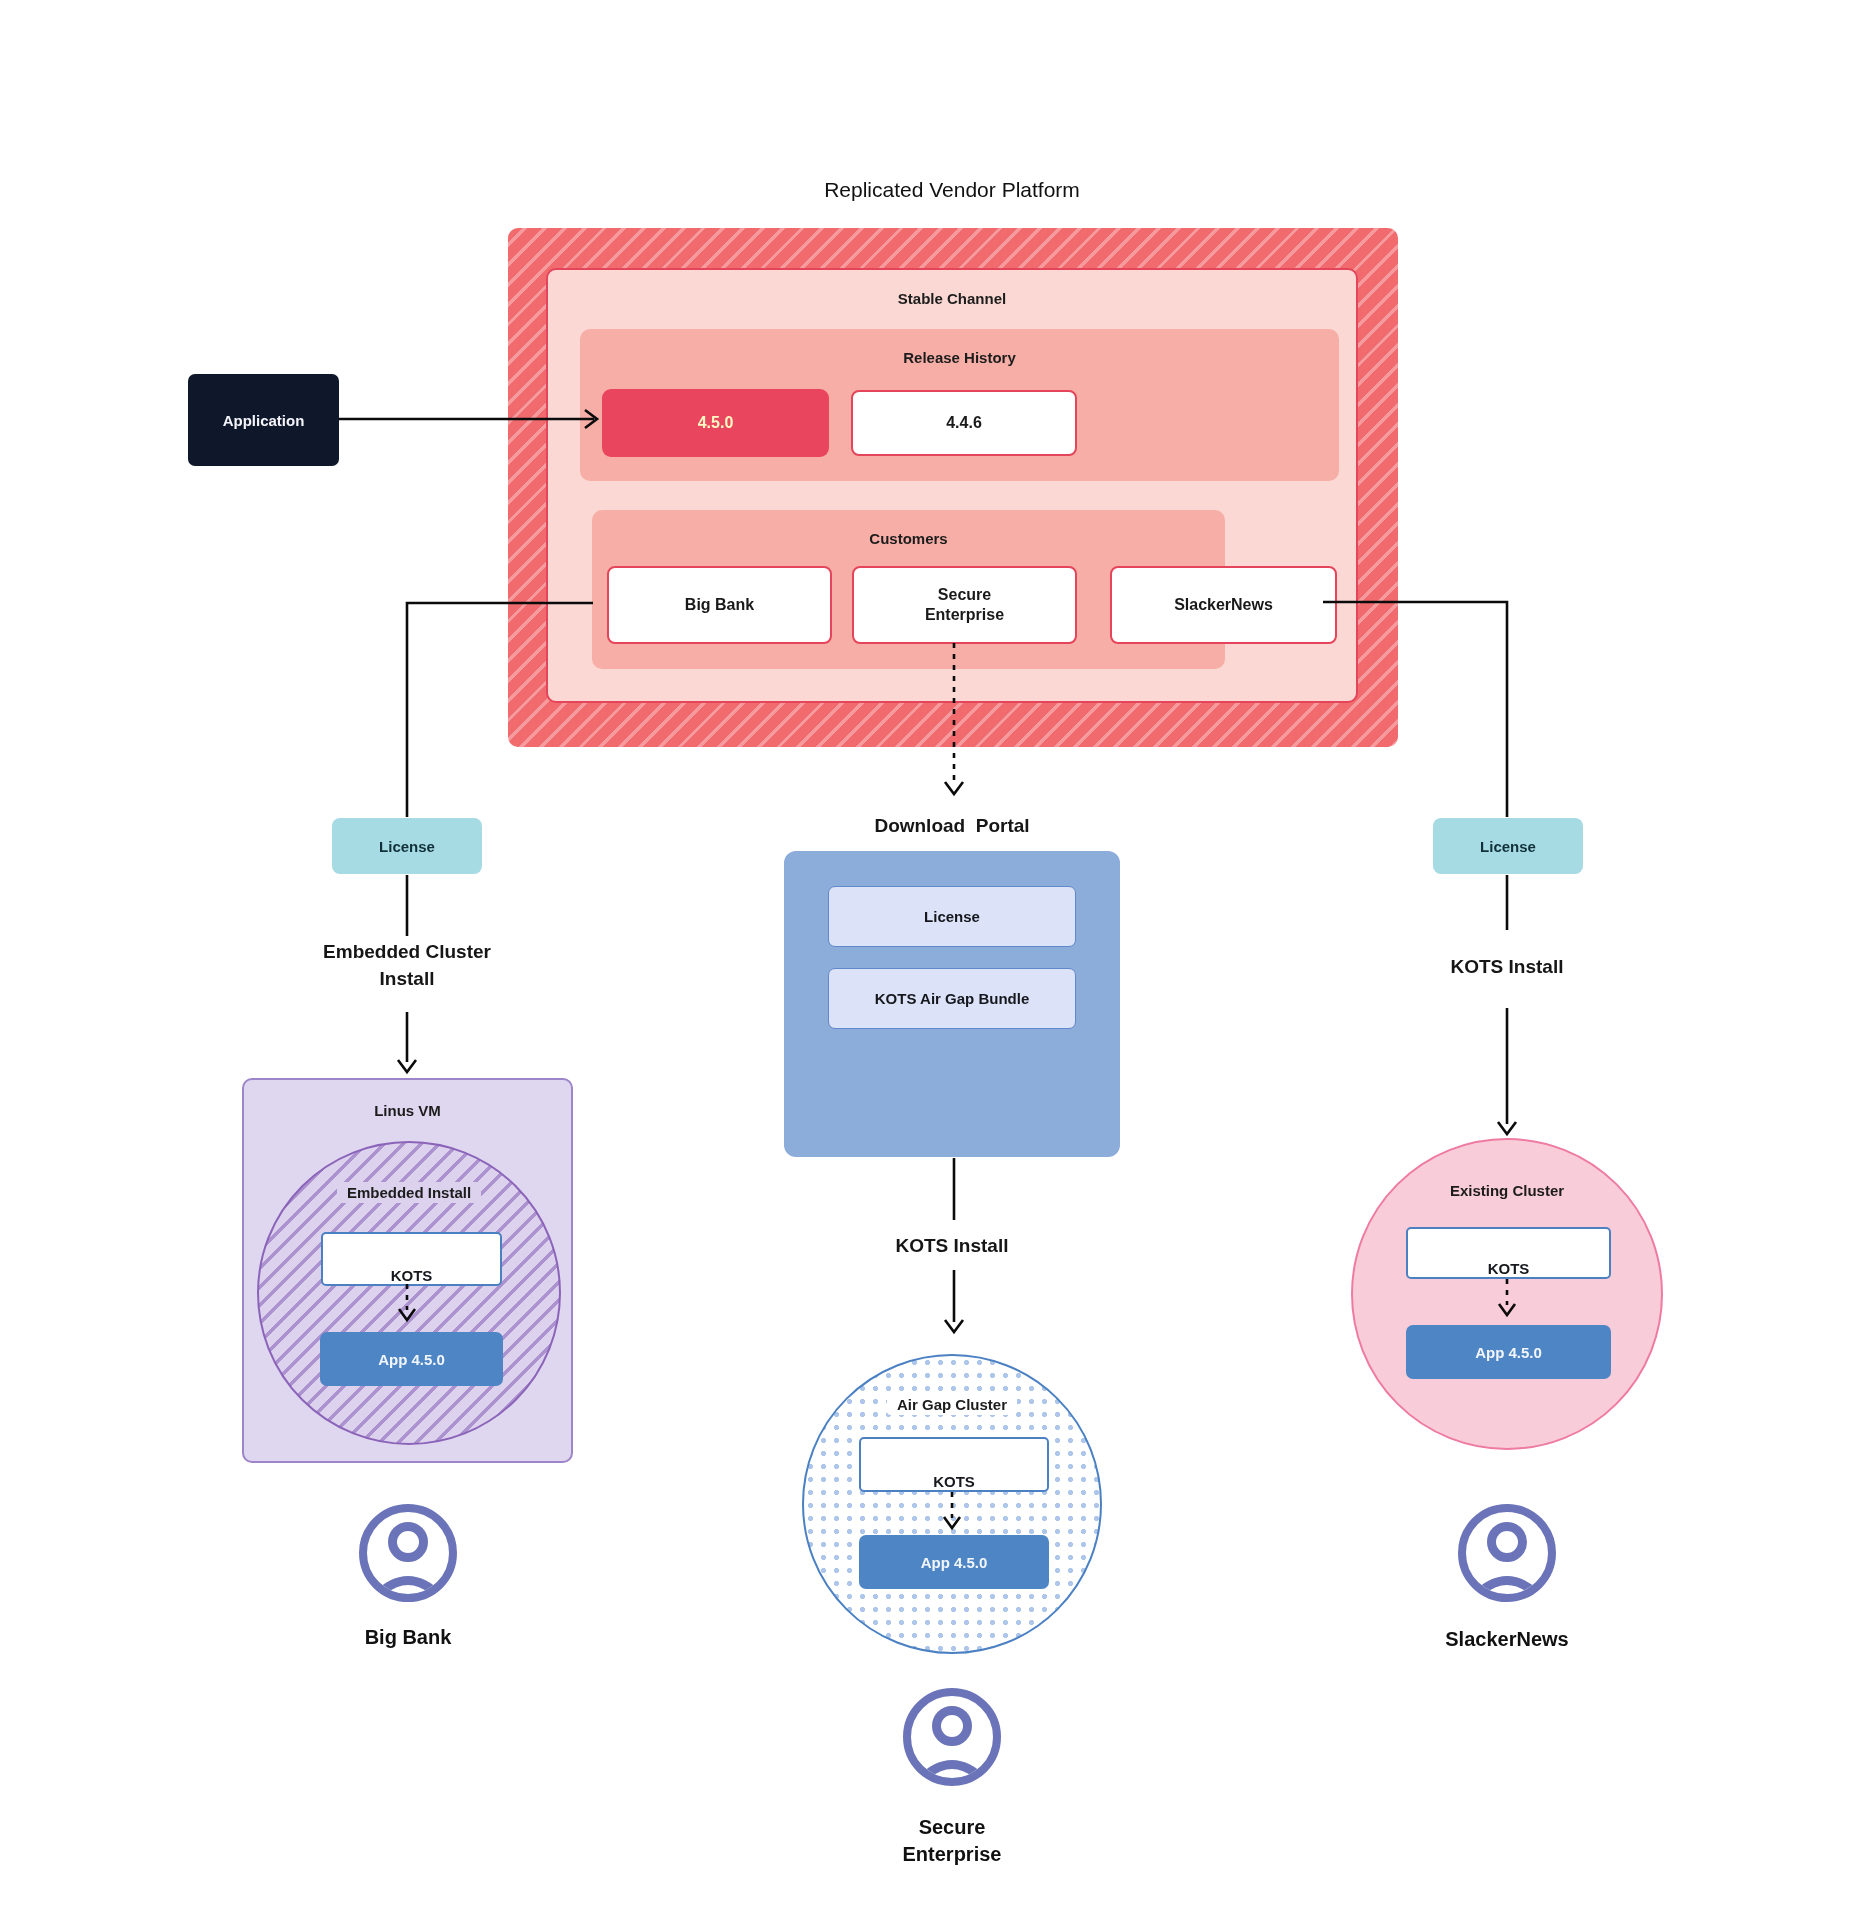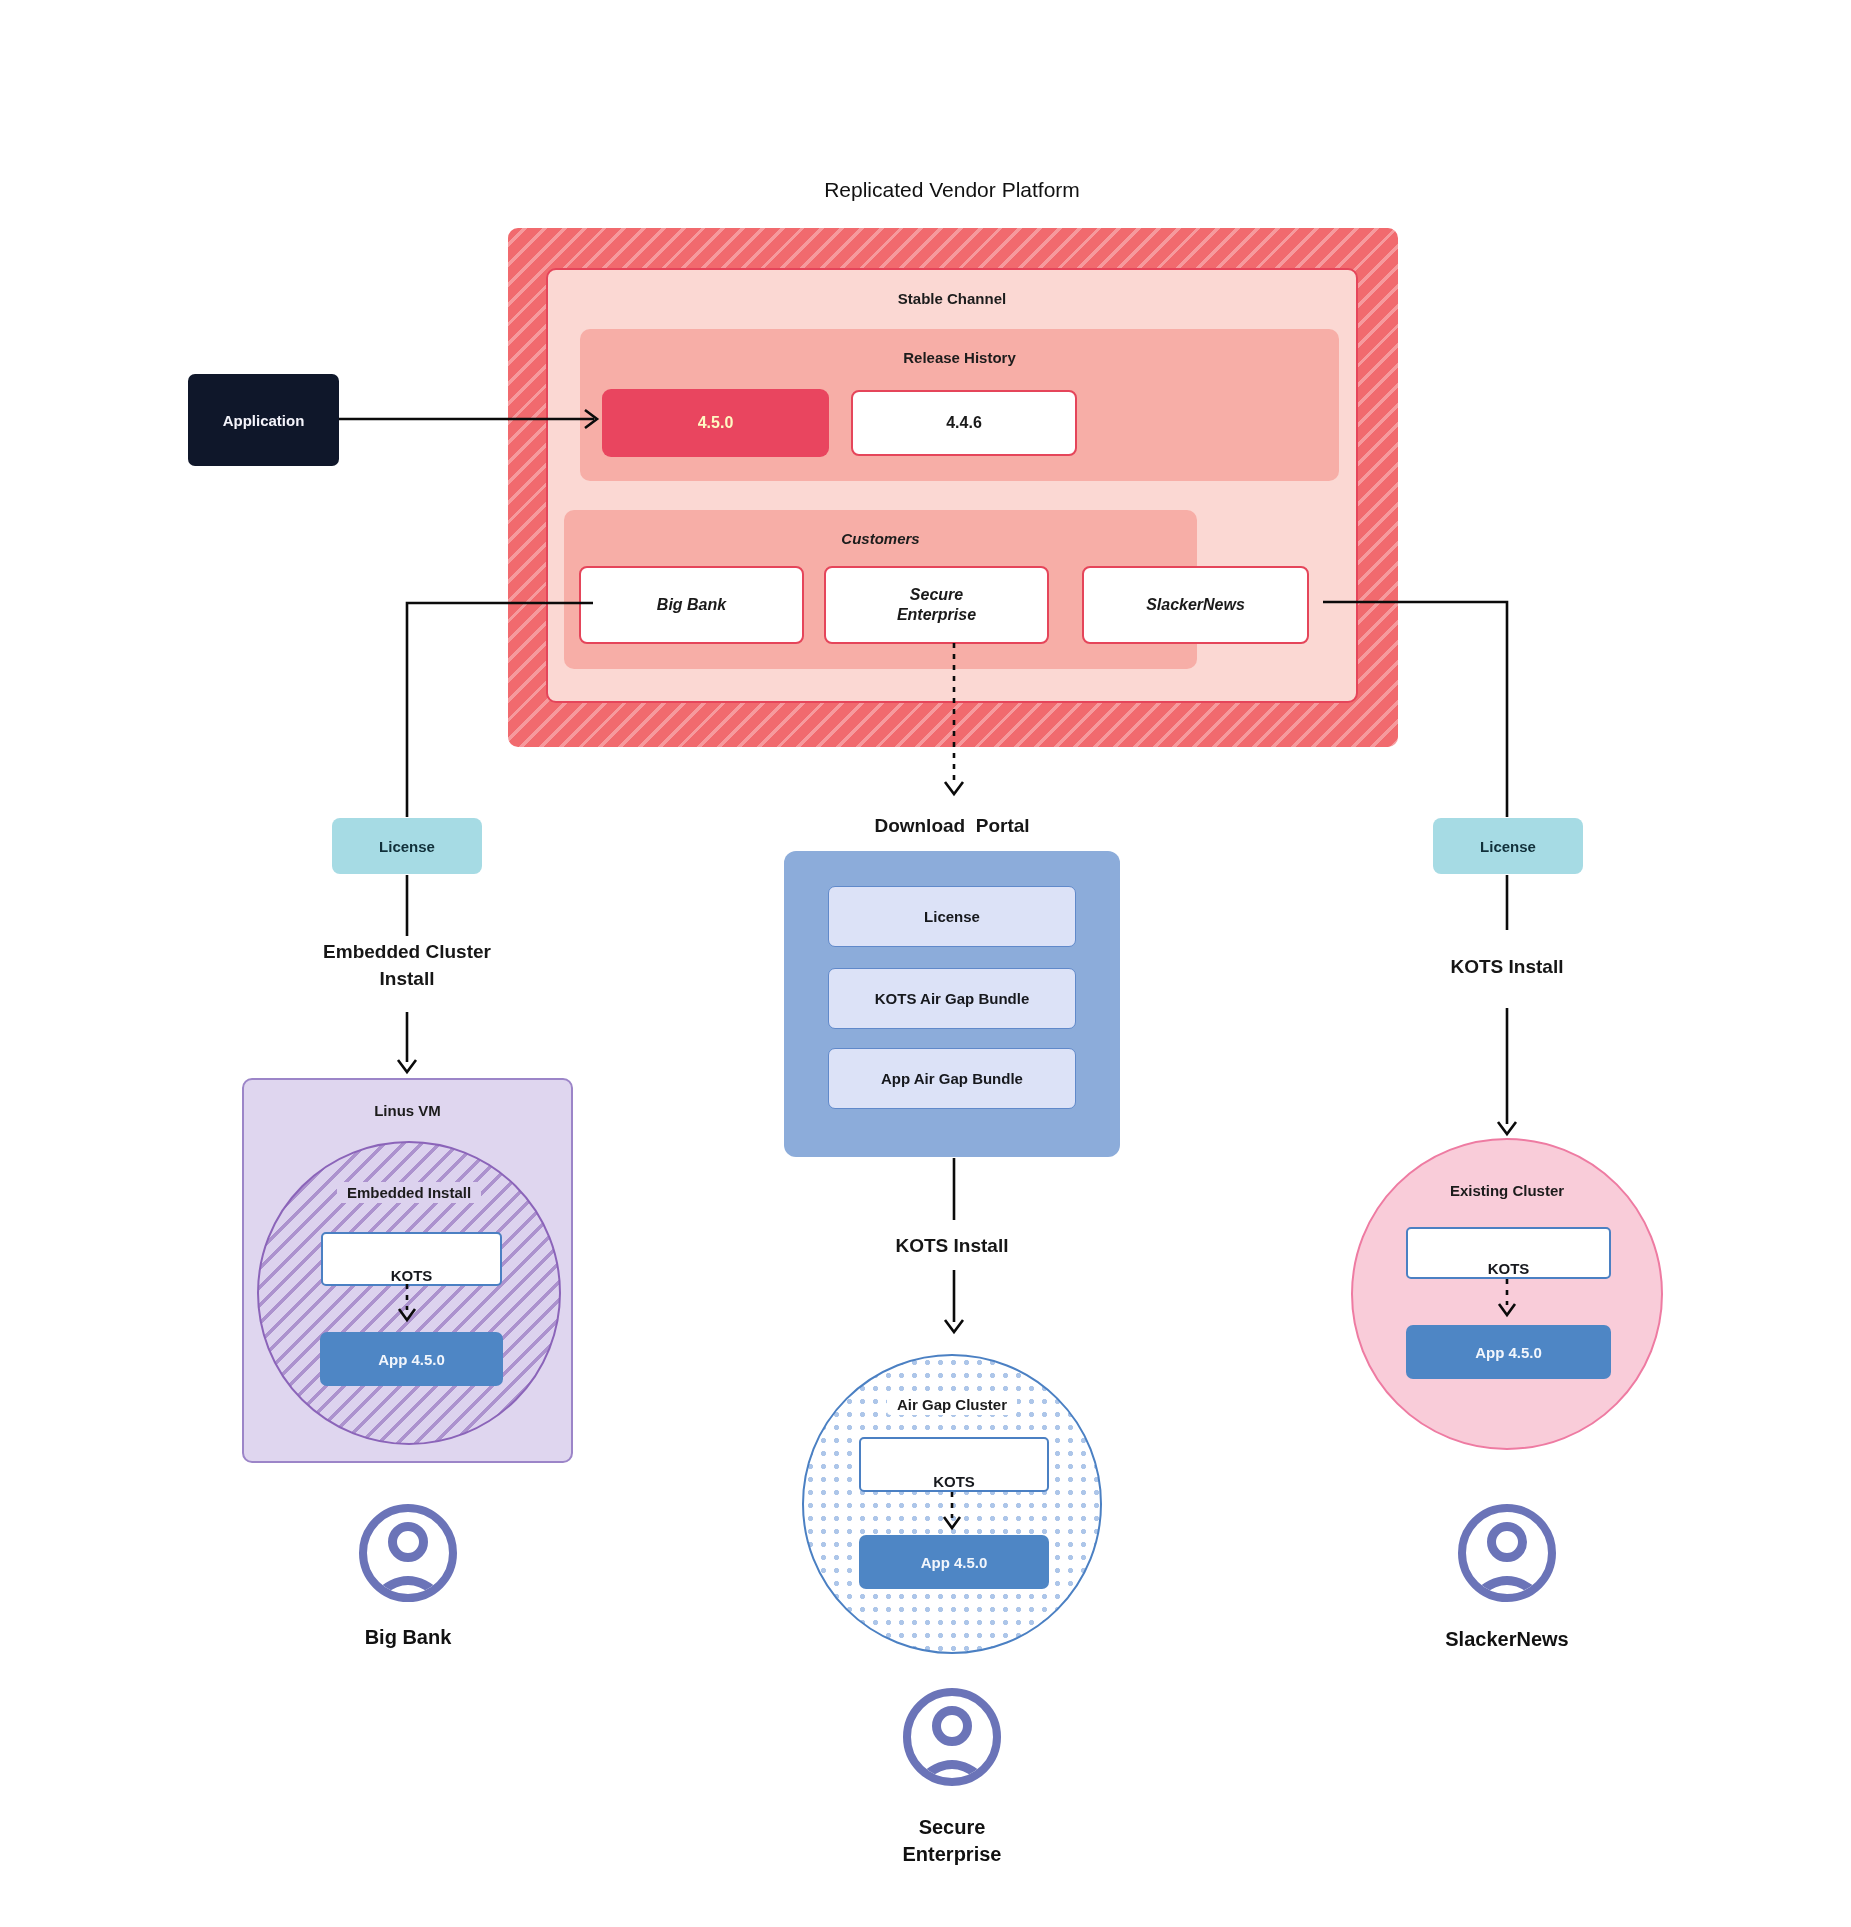--- a/index.html
+++ b/index.html
@@ -75,21 +75,21 @@
       <div class="abs section-box" style="left:32px; top:59px; width:759px; height:152px;">
         <div class="section-title">Release History</div>
         <div class="abs flexc release-hl" style="left:22px; top:60px; width:227px; height:68px;">
           <span>4.5.0</span>
         </div>
         <div class="abs flexc white-red" style="left:271px; top:61px; width:226px; height:66px;">
           <span>4.4.6</span>
         </div>
       </div>
 
-      <div class="abs section-box" style="left:16px; top:240px; width:633px; height:159px;font-style:italic;">
+      <div class="abs section-box" style="left:44px; top:240px; width:633px; height:159px;">
         <div class="section-title">Customers</div>
         <div class="abs flexc white-red" style="left:15px; top:56px; width:225px; height:78px;">
           <span>Big Bank</span>
         </div>
         <div class="abs flexc white-red" style="left:260px; top:56px; width:225px; height:78px;">
           <span class="wrap-narrow">Secure Enterprise</span>
         </div>
         <div class="abs flexc white-red" style="left:518px; top:56px; width:227px; height:78px;">
           <span>SlackerNews</span>
         </div>
@@ -124,23 +124,20 @@
   </div>
 
   <div class="abs flow-label pre" style="left:852px; top:812px; width:200px;">Download  Portal</div>
 
   <div class="abs portal-box" style="left:784px; top:851px; width:336px; height:306px;">
     <div class="abs flexc portal-item" style="left:44px; top:35px; width:248px; height:61px;">
       <span>License</span>
     </div>
     <div class="abs flexc portal-item" style="left:44px; top:117px; width:248px; height:61px;">
       <span>KOTS Air Gap Bundle</span>
-    </div>
-    <div class="abs flexc portal-item" style="left:44px; top:197px; width:248px; height:61px;">
-      <span>App Air Gap Bundle</span>
     </div>
   </div>
 
   <div class="abs flow-label" style="left:852px; top:1232px; width:200px;">KOTS Install</div>
 
   <div class="abs circle airgap-circle" style="left:802px; top:1354px; width:300px; height:300px;">
     <div class="circle-title" style="top:38px;">
       <span class="label-patch-white">Air Gap Cluster</span>
     </div>
     <div class="abs flexc kots-node" style="left:55px; top:81px; width:190px; height:55px;">

